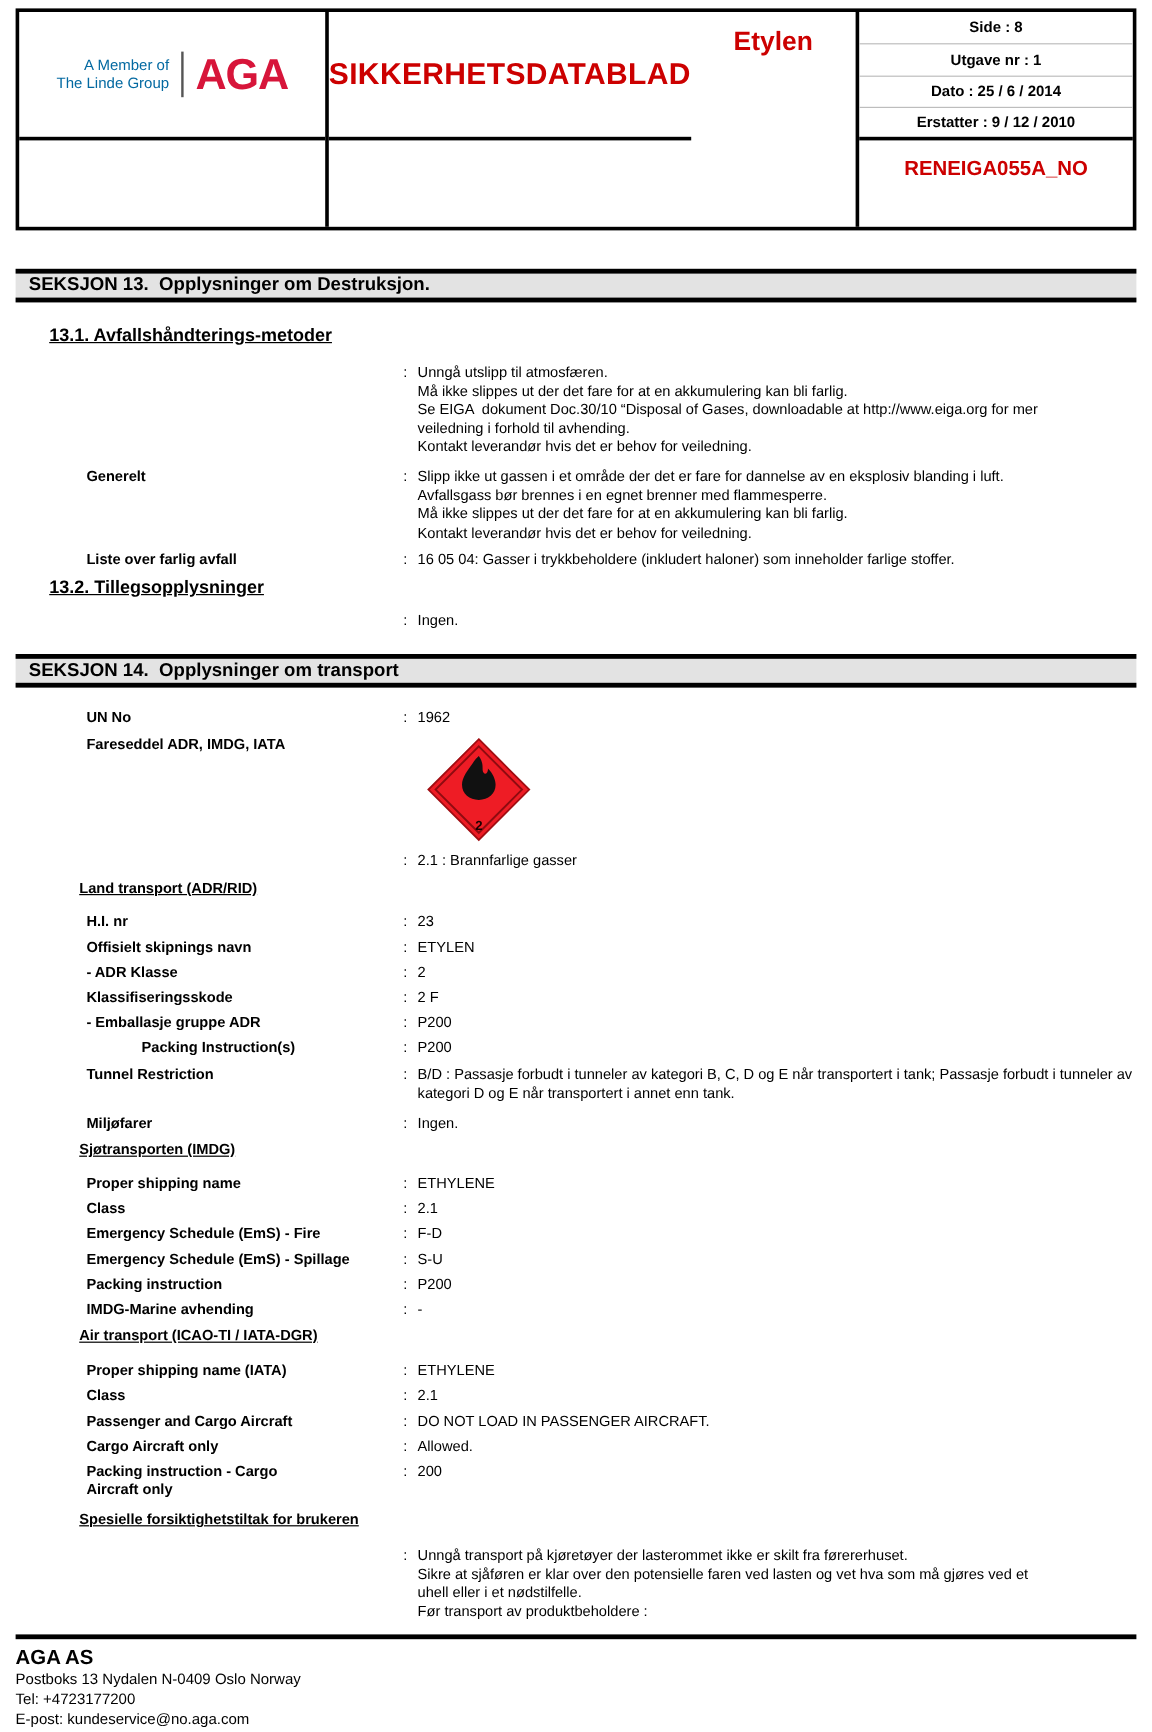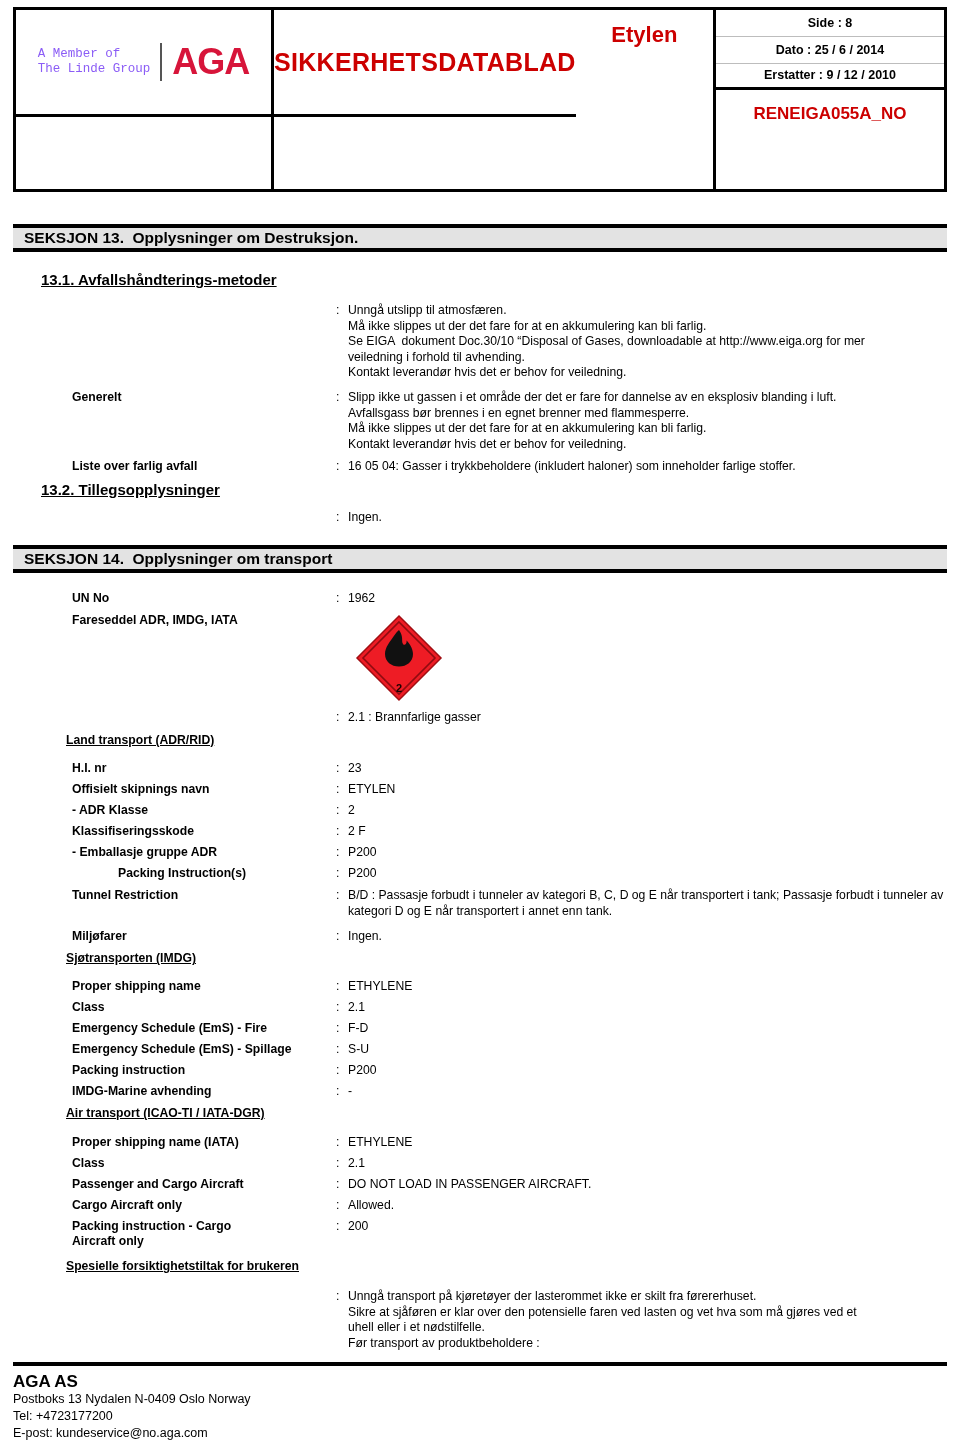--- a/index.html
+++ b/index.html
@@ -115,25 +115,25 @@
     color: #cc0000;
   }
 
   
   .logo-wrap {
     display: flex;
     align-items: center;
     gap: 10px;
   }
   .logo-linde {
-    font-family: Liberation Mono, monospace;
+    font-family: Liberation Sans, sans-serif;
     font-size: 12.5px;
     line-height: 15px;
-    color: #8b5cf6;
-    text-align: left;
+    color: #0369a1;
+    text-align: right;
     white-space: nowrap;
   }
   .logo-divider {
     width: 2px;
     height: 38px;
     background: #555;
   }
   .logo-aga {
     font-size: 36px;
     font-weight: bold;
@@ -261,20 +261,21 @@
       <div class="cell-title">
         <div class="t">SIKKERHETSDATABLAD</div>
       </div>
       <div class="cell-product">
         <div class="p">Etylen</div>
       </div>
     </div>
 
     <div class="hdr-right-col">
       <div class="meta-row">Side : 8</div>
+      <div class="meta-row">Utgave nr : 1</div>
       <div class="meta-row">Dato : 25 / 6 / 2014</div>
       <div class="meta-row last">Erstatter : 9 / 12 / 2010</div>
       <div class="cell-ref">
         <div class="r">RENEIGA055A_NO</div>
       </div>
     </div>
   </div>
 
   <div class="secbar" style="top:224px;">
     <span class="sb-text">SEKSJON 13.  Opplysninger om Destruksjon.</span>

